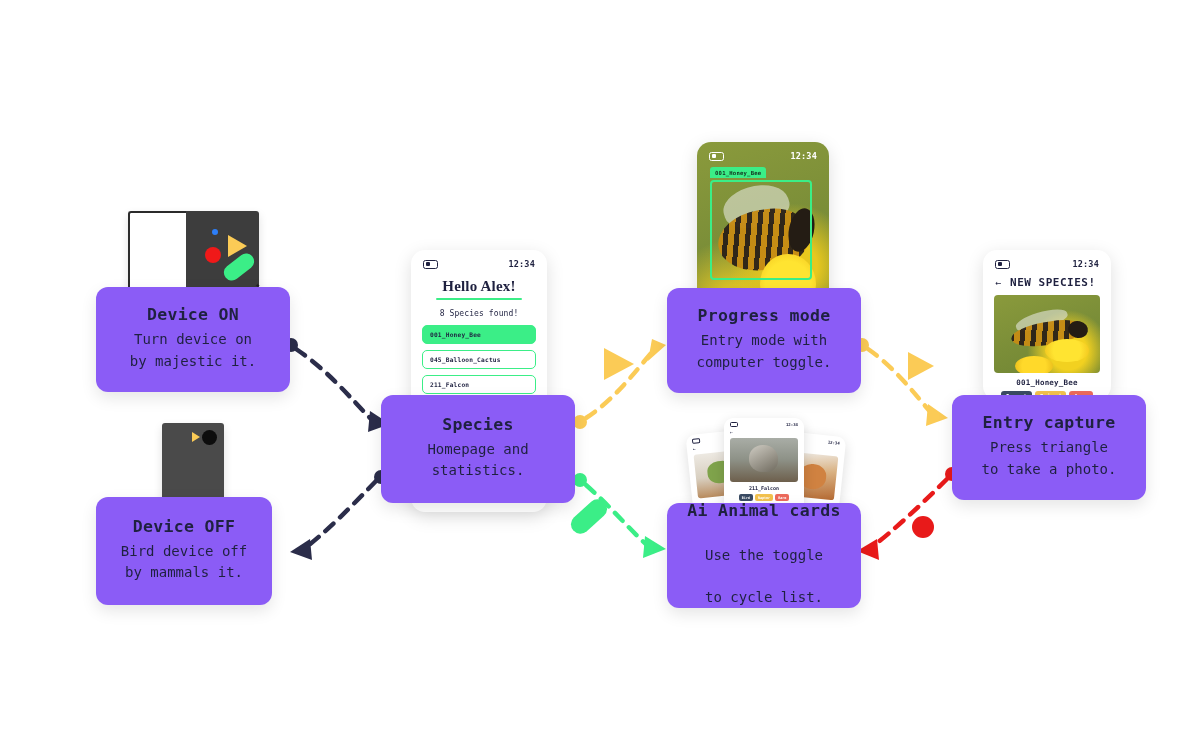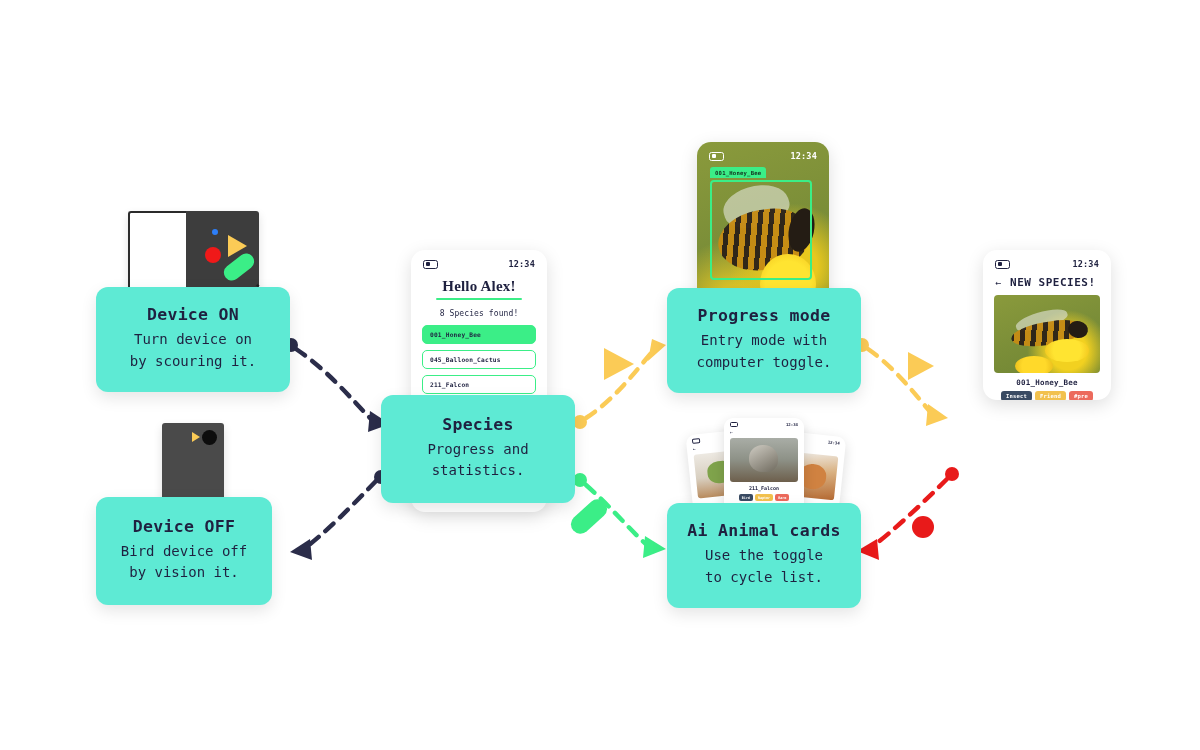--- a/index.html
+++ b/index.html
@@ -10,21 +10,21 @@
     overflow: hidden;
   }
   #stage { position: relative; width: 1200px; height: 750px; }
 
   
   #wires { position: absolute; inset: 0; width: 1200px; height: 750px; z-index: 5; pointer-events: none; }
 
   
   .card {
     position: absolute;
-    background: #5eead4;
+    background: #8b5cf6;
     border-radius: 12px;
     box-shadow: 0 6px 16px rgba(0,0,0,0.10);
     z-index: 20;
     display: flex; flex-direction: column;
     align-items: center; justify-content: center;
     padding: 14px 10px 16px;
     color: #1F2140;
   }
   .card .c-title {
     font-weight: bold;
@@ -37,21 +37,21 @@
     font-size: 14px;
     line-height: 1.52;
     white-space: nowrap;
   }
 
   
   #card-device-on   { left: 96px;  top: 287px; width: 194px; height: 105px; }
   #card-device-off  { left: 96px;  top: 497px; width: 176px; height: 108px; }
   #card-homepage    { left: 381px; top: 395px; width: 194px; height: 108px; }
   #card-discovery   { left: 667px; top: 288px; width: 194px; height: 105px; }
-  #card-cards       { left: 667px; top: 503px; width: 194px; height: 105px; }
+  #card-cards       { left: 667px; top: 503px; width: 194px; height: 105px; gap: 20px; }
   #card-entry       { left: 952px; top: 395px; width: 194px; height: 105px; }
 
   
   .device-open {
     position: absolute; left: 128px; top: 211px;
     width: 131px; height: 84px; z-index: 10;
     display: flex;
     border-radius: 3px;
     box-shadow: 0 4px 10px rgba(0,0,0,0.12);
   }
@@ -463,41 +463,46 @@
       <div class="m-desc">hunter, scouring the desert</div>
       <div class="m-desc">for small mammals and birds.</div>
     </div>
   </div>
 
   <div class="toggle-pill"></div>
 
   <div class="card" id="card-device-on">
     <div class="c-title">Device ON</div>
     <div class="c-line">Turn device on</div>
-    <div class="c-line">by scouring it.</div>
+    <div class="c-line">by majestic it.</div>
   </div>
 
   <div class="card" id="card-device-off">
     <div class="c-title">Device OFF</div>
     <div class="c-line">Bird device off</div>
-    <div class="c-line">by vision it.</div>
+    <div class="c-line">by mammals it.</div>
   </div>
 
   <div class="card" id="card-homepage">
     <div class="c-title">Species</div>
-    <div class="c-line">Progress and</div>
+    <div class="c-line">Homepage and</div>
     <div class="c-line">statistics.</div>
   </div>
 
   <div class="card" id="card-discovery">
     <div class="c-title">Progress mode</div>
     <div class="c-line">Entry mode with</div>
     <div class="c-line">computer toggle.</div>
   </div>
 
   <div class="card" id="card-cards">
     <div class="c-title">Ai Animal cards</div>
     <div class="c-line">Use the toggle</div>
     <div class="c-line">to cycle list.</div>
   </div>
 
+  <div class="card" id="card-entry">
+    <div class="c-title">Entry capture</div>
+    <div class="c-line">Press triangle</div>
+    <div class="c-line">to take a photo.</div>
+  </div>
 
 </div>
 
 </body></html>

